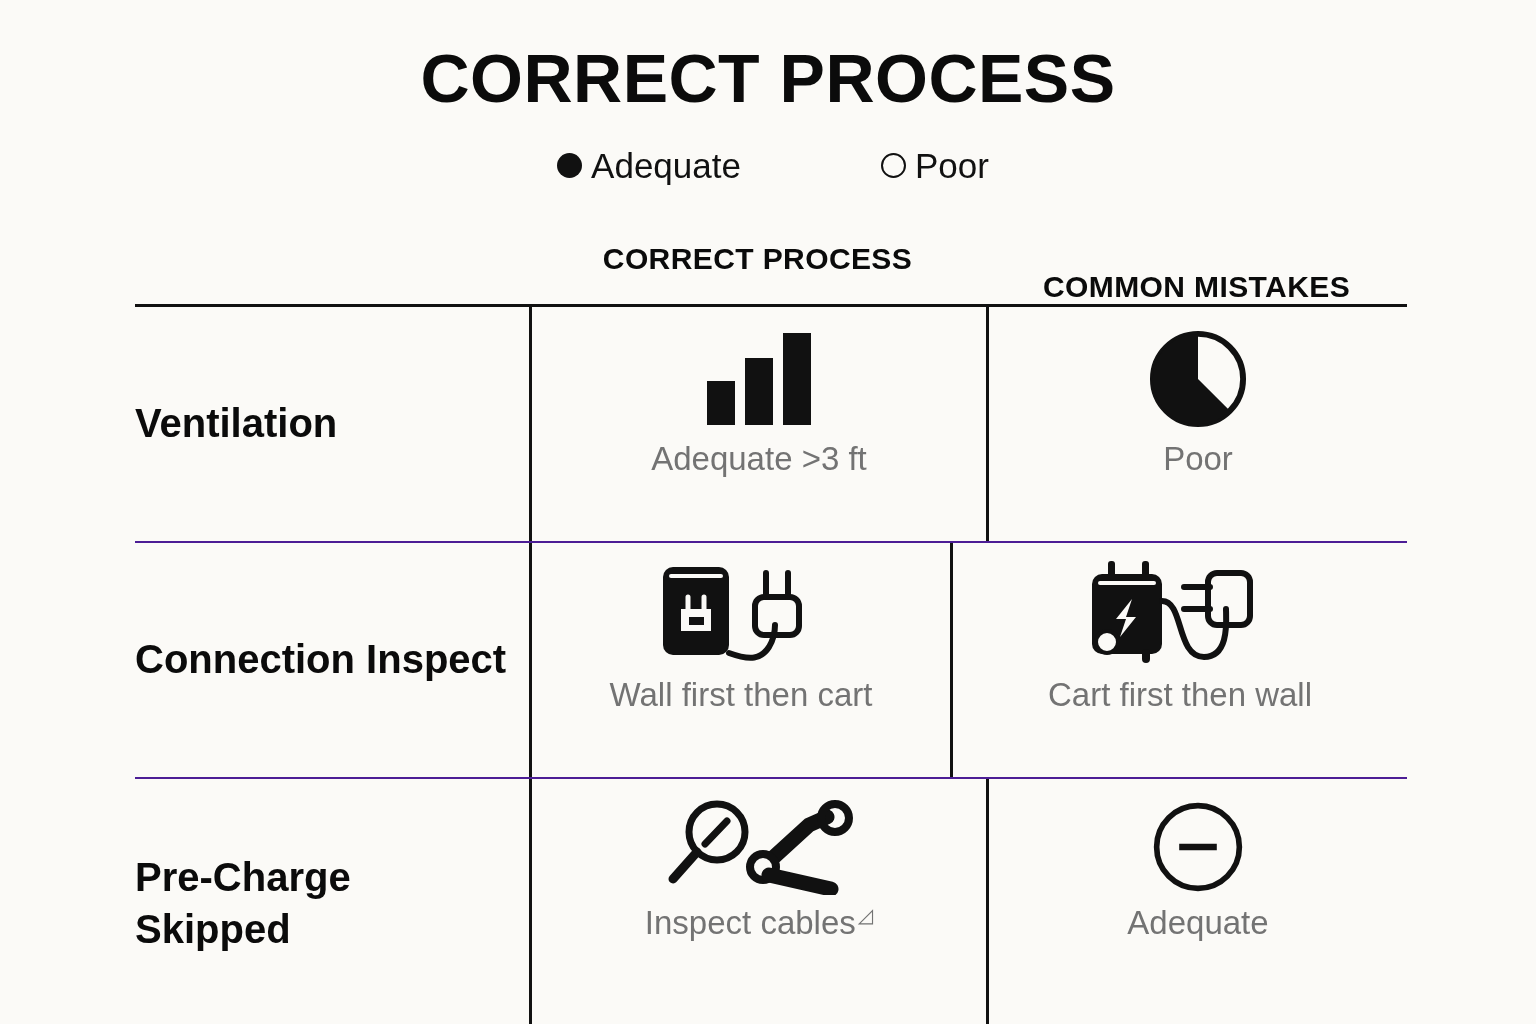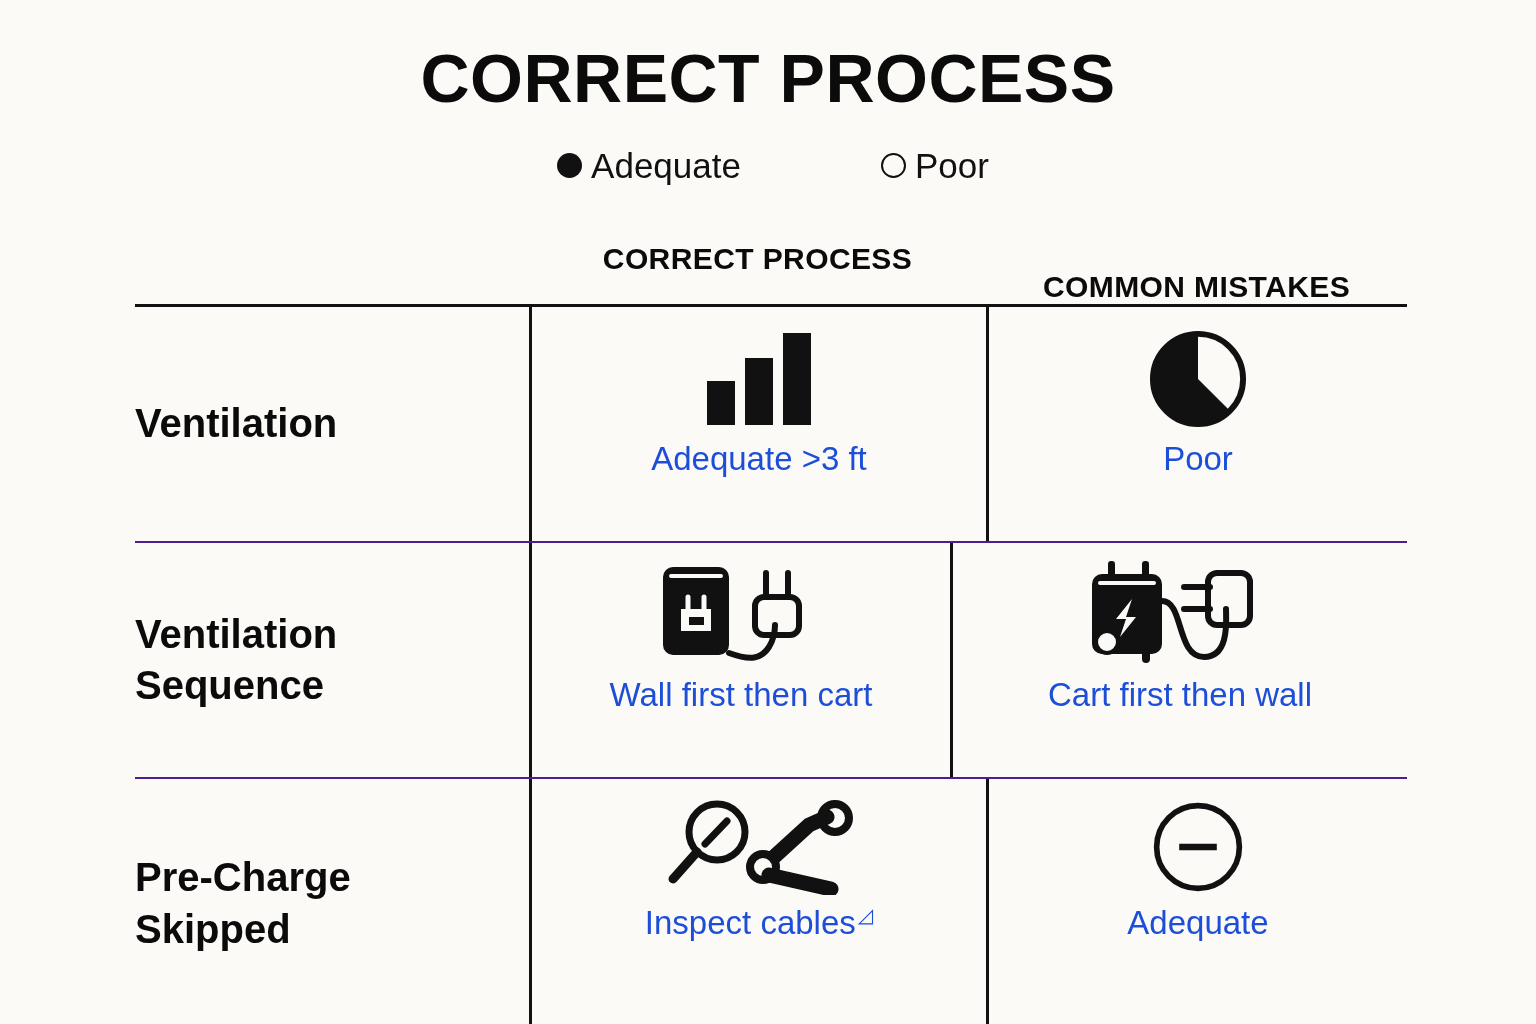--- a/index.html
+++ b/index.html
@@ -144,21 +144,21 @@
     display: flex;
     align-items: center;
     justify-content: center;
   }
   .row-h3 .icon-box { height: 100px; }
   .caption {
     margin-top: 6px;
     font-size: 33px;
     font-weight: 400;
     line-height: 1.22;
-    color: #1d4ed8;
+    color: #737373;
     white-space: nowrap;
   }
   .caption.two-line { white-space: normal; line-height: 1.24; }
   .caption .artifact {
     display: inline-block;
     vertical-align: super;
     font-size: 20px;
     line-height: 1;
     margin-left: 2px;
   }
@@ -213,21 +213,21 @@
               <circle cx="50" cy="50" r="46" fill="none" stroke="#111" stroke-width="6"></circle>
               <path d="M50 50 L50 4 A46 46 0 1 0 82.5 82.5 Z" fill="#111"></path>
             </svg>
           </div>
           <div class="caption">Poor</div>
         </div>
       </div>
 
       <div class="row row-h2">
         <div class="cell-label">
-          <span class="txt">Ventilation Sequence</span>
+          <span class="txt">Connection Inspect</span>
         </div>
 
         <div class="cell-data cell-mistake">
           <div class="icon-box">
             <svg width="172" height="104" viewBox="0 0 172 104" aria-hidden="true">
 
               <rect x="8" y="4" width="66" height="88" rx="10" fill="#111"></rect>
               <path d="M16 13 h50" stroke="#fbfaf7" stroke-width="4" stroke-linecap="round" fill="none"></path>
 
               <rect x="26" y="46" width="30" height="22" fill="#fbfaf7"></rect>

